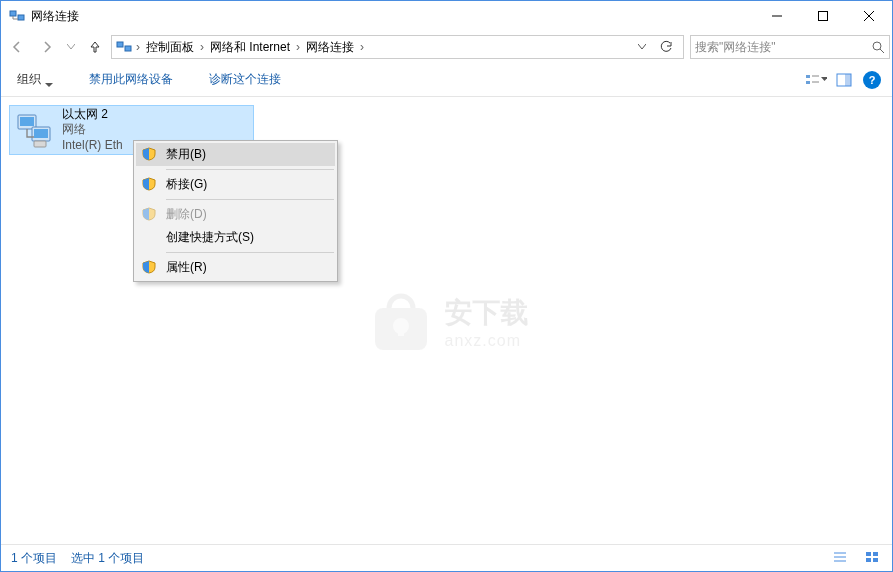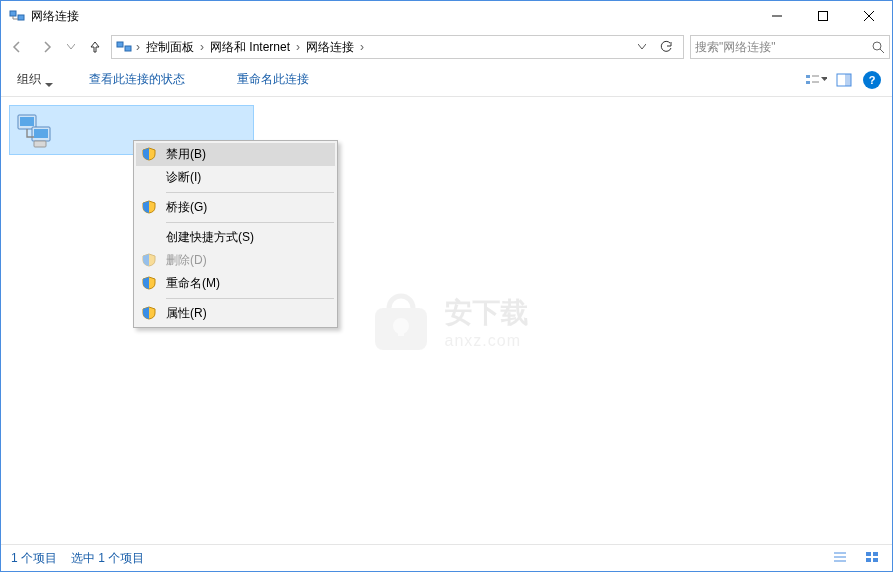--- a/index.html
+++ b/index.html
@@ -165,24 +165,24 @@
 </div>
 
 <div class="toolbar">
   <div class="tbtn first">
       <span>组织</span>
       <svg width="8" height="5">
         <path d="M0 0 L4 4 L8 0" fill="#555"></path>
       </svg>
     </div>
   <div class="gap"></div>
-  <div class="tbtn">查看此连接的状态</div>
-  <div class="gap"></div>
-  <div class="gap"></div>
-  <div class="tbtn">重命名此连接</div>
+  <div class="tbtn">禁用此网络设备</div>
+  <div class="gap"></div>
+  <div class="tbtn">诊断这个连接</div>
+  <div class="gap"></div>
   <div class="gap"></div>
   <div class="gap"></div>
   <div class="flex"></div>
   <div class="ticon">
       <svg width="16" height="14">
         <rect x="1" y="2" width="4" height="3" fill="#6aa0da"></rect>
         <rect x="1" y="8" width="4" height="3" fill="#6aa0da"></rect>
         <line x1="7" y1="3" x2="14" y2="3" stroke="#888"></line>
         <line x1="7" y1="9" x2="14" y2="9" stroke="#888"></line>
       </svg>
@@ -206,20 +206,25 @@
     <div class="neticon">
       <svg width="42" height="42" viewBox="0 0 42 42">
         <rect x="4" y="6" width="18" height="14" rx="1" fill="#cfe4f7" stroke="#5a8ac0"></rect>
         <rect x="6" y="8" width="14" height="9" fill="#5aa7e8"></rect>
         <rect x="18" y="18" width="18" height="14" rx="1" fill="#cfe4f7" stroke="#5a8ac0"></rect>
         <rect x="20" y="20" width="14" height="9" fill="#5aa7e8"></rect>
         <rect x="20" y="32" width="12" height="6" rx="1" fill="#d8d8d8" stroke="#999"></rect>
         <path d="M13 20 L13 28 L20 28" stroke="#888" fill="none" stroke-width="1.4"></path>
       </svg>
     </div>
+    <div class="netinfo">
+      <span class="l1">以太网 2</span>
+      <span class="l2">网络</span>
+      <span class="l3">Intel(R) Eth</span>
+    </div>
   </div>
 
   <div class="watermark">
     <svg class="bag" viewBox="0 0 72 72">
         <path d="M24 22 a12 12 0 0 1 24 0" fill="none" stroke="#999" stroke-width="5"></path>
         <rect x="10" y="22" width="52" height="42" rx="8" fill="#aaa"></rect>
         <circle cx="36" cy="40" r="8" fill="#ddd"></circle>
         <rect x="33" y="40" width="6" height="10" fill="#ddd"></rect>
       </svg>
     <div class="wt">
@@ -232,51 +237,41 @@
 <div class="ctxmenu">
   <div class="ctxitem hover">
     <span class="shield">
         <svg width="14" height="14" viewBox="0 0 14 14">
           <path d="M7 1 L13 3 L13 7 Q13 12 7 13 Q1 12 1 7 L1 3 Z" fill="#ffc840" stroke="#c08a10"></path>
           <path d="M7 1 L7 13 Q1 12 1 7 L1 3 Z" fill="#3a8ee6"></path>
         </svg>
       </span>
     <span>禁用(B)</span>
   </div>
-  <div class="ctxitem">诊断(I)</div>
   <div class="ctxsep"></div>
   <div class="ctxitem">
     <span class="shield">
         <svg width="14" height="14" viewBox="0 0 14 14">
           <path d="M7 1 L13 3 L13 7 Q13 12 7 13 Q1 12 1 7 L1 3 Z" fill="#ffc840" stroke="#c08a10"></path>
           <path d="M7 1 L7 13 Q1 12 1 7 L1 3 Z" fill="#3a8ee6"></path>
         </svg>
       </span>
     <span>桥接(G)</span>
   </div>
   <div class="ctxsep"></div>
-  <div class="ctxitem">创建快捷方式(S)</div>
   <div class="ctxitem disabled">
     <span class="shield">
         <svg width="14" height="14" viewBox="0 0 14 14" opacity="0.5">
           <path d="M7 1 L13 3 L13 7 Q13 12 7 13 Q1 12 1 7 L1 3 Z" fill="#ffc840" stroke="#c08a10"></path>
           <path d="M7 1 L7 13 Q1 12 1 7 L1 3 Z" fill="#3a8ee6"></path>
         </svg>
       </span>
     <span>删除(D)</span>
   </div>
-  <div class="ctxitem">
-    <span class="shield">
-        <svg width="14" height="14" viewBox="0 0 14 14">
-          <path d="M7 1 L13 3 L13 7 Q13 12 7 13 Q1 12 1 7 L1 3 Z" fill="#ffc840" stroke="#c08a10"></path>
-          <path d="M7 1 L7 13 Q1 12 1 7 L1 3 Z" fill="#3a8ee6"></path>
-        </svg>
-      </span>
-    <span>重命名(M)</span>
-  </div>
+  <div class="ctxitem">创建快捷方式(S)</div>
   <div class="ctxsep"></div>
   <div class="ctxitem">
     <span class="shield">
         <svg width="14" height="14" viewBox="0 0 14 14">
           <path d="M7 1 L13 3 L13 7 Q13 12 7 13 Q1 12 1 7 L1 3 Z" fill="#ffc840" stroke="#c08a10"></path>
           <path d="M7 1 L7 13 Q1 12 1 7 L1 3 Z" fill="#3a8ee6"></path>
         </svg>
       </span>
     <span>属性(R)</span>
   </div>

